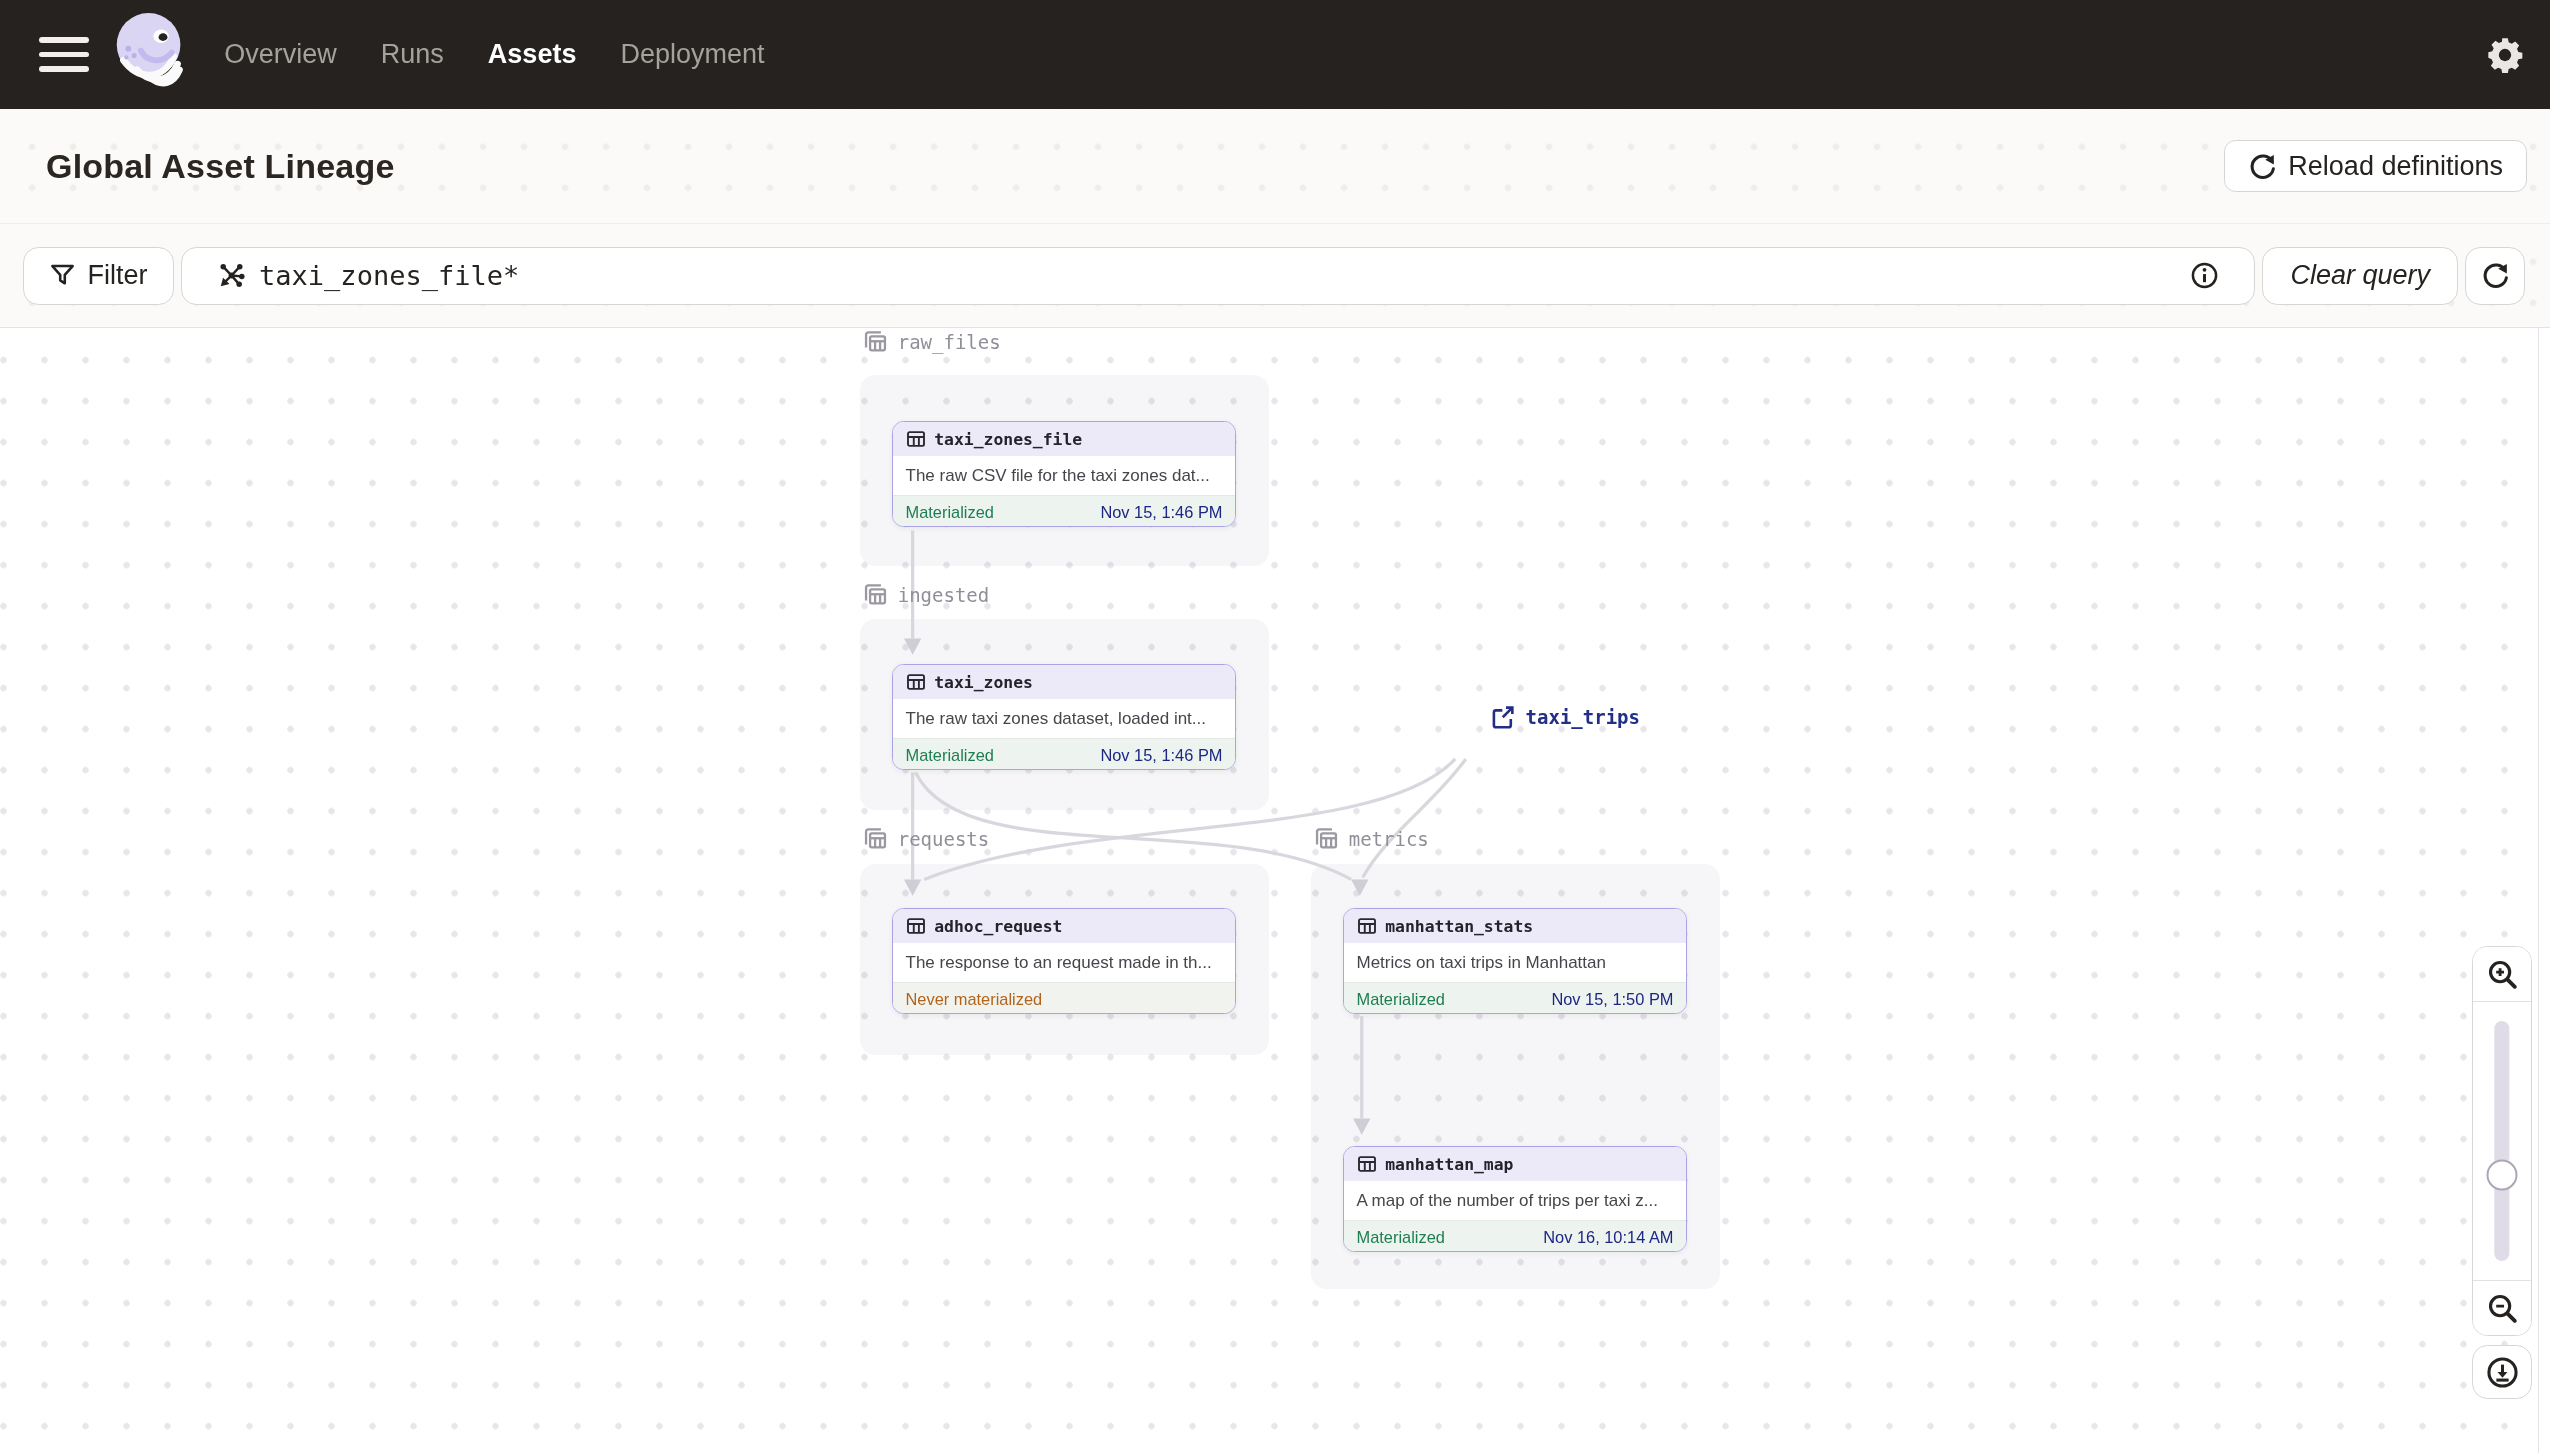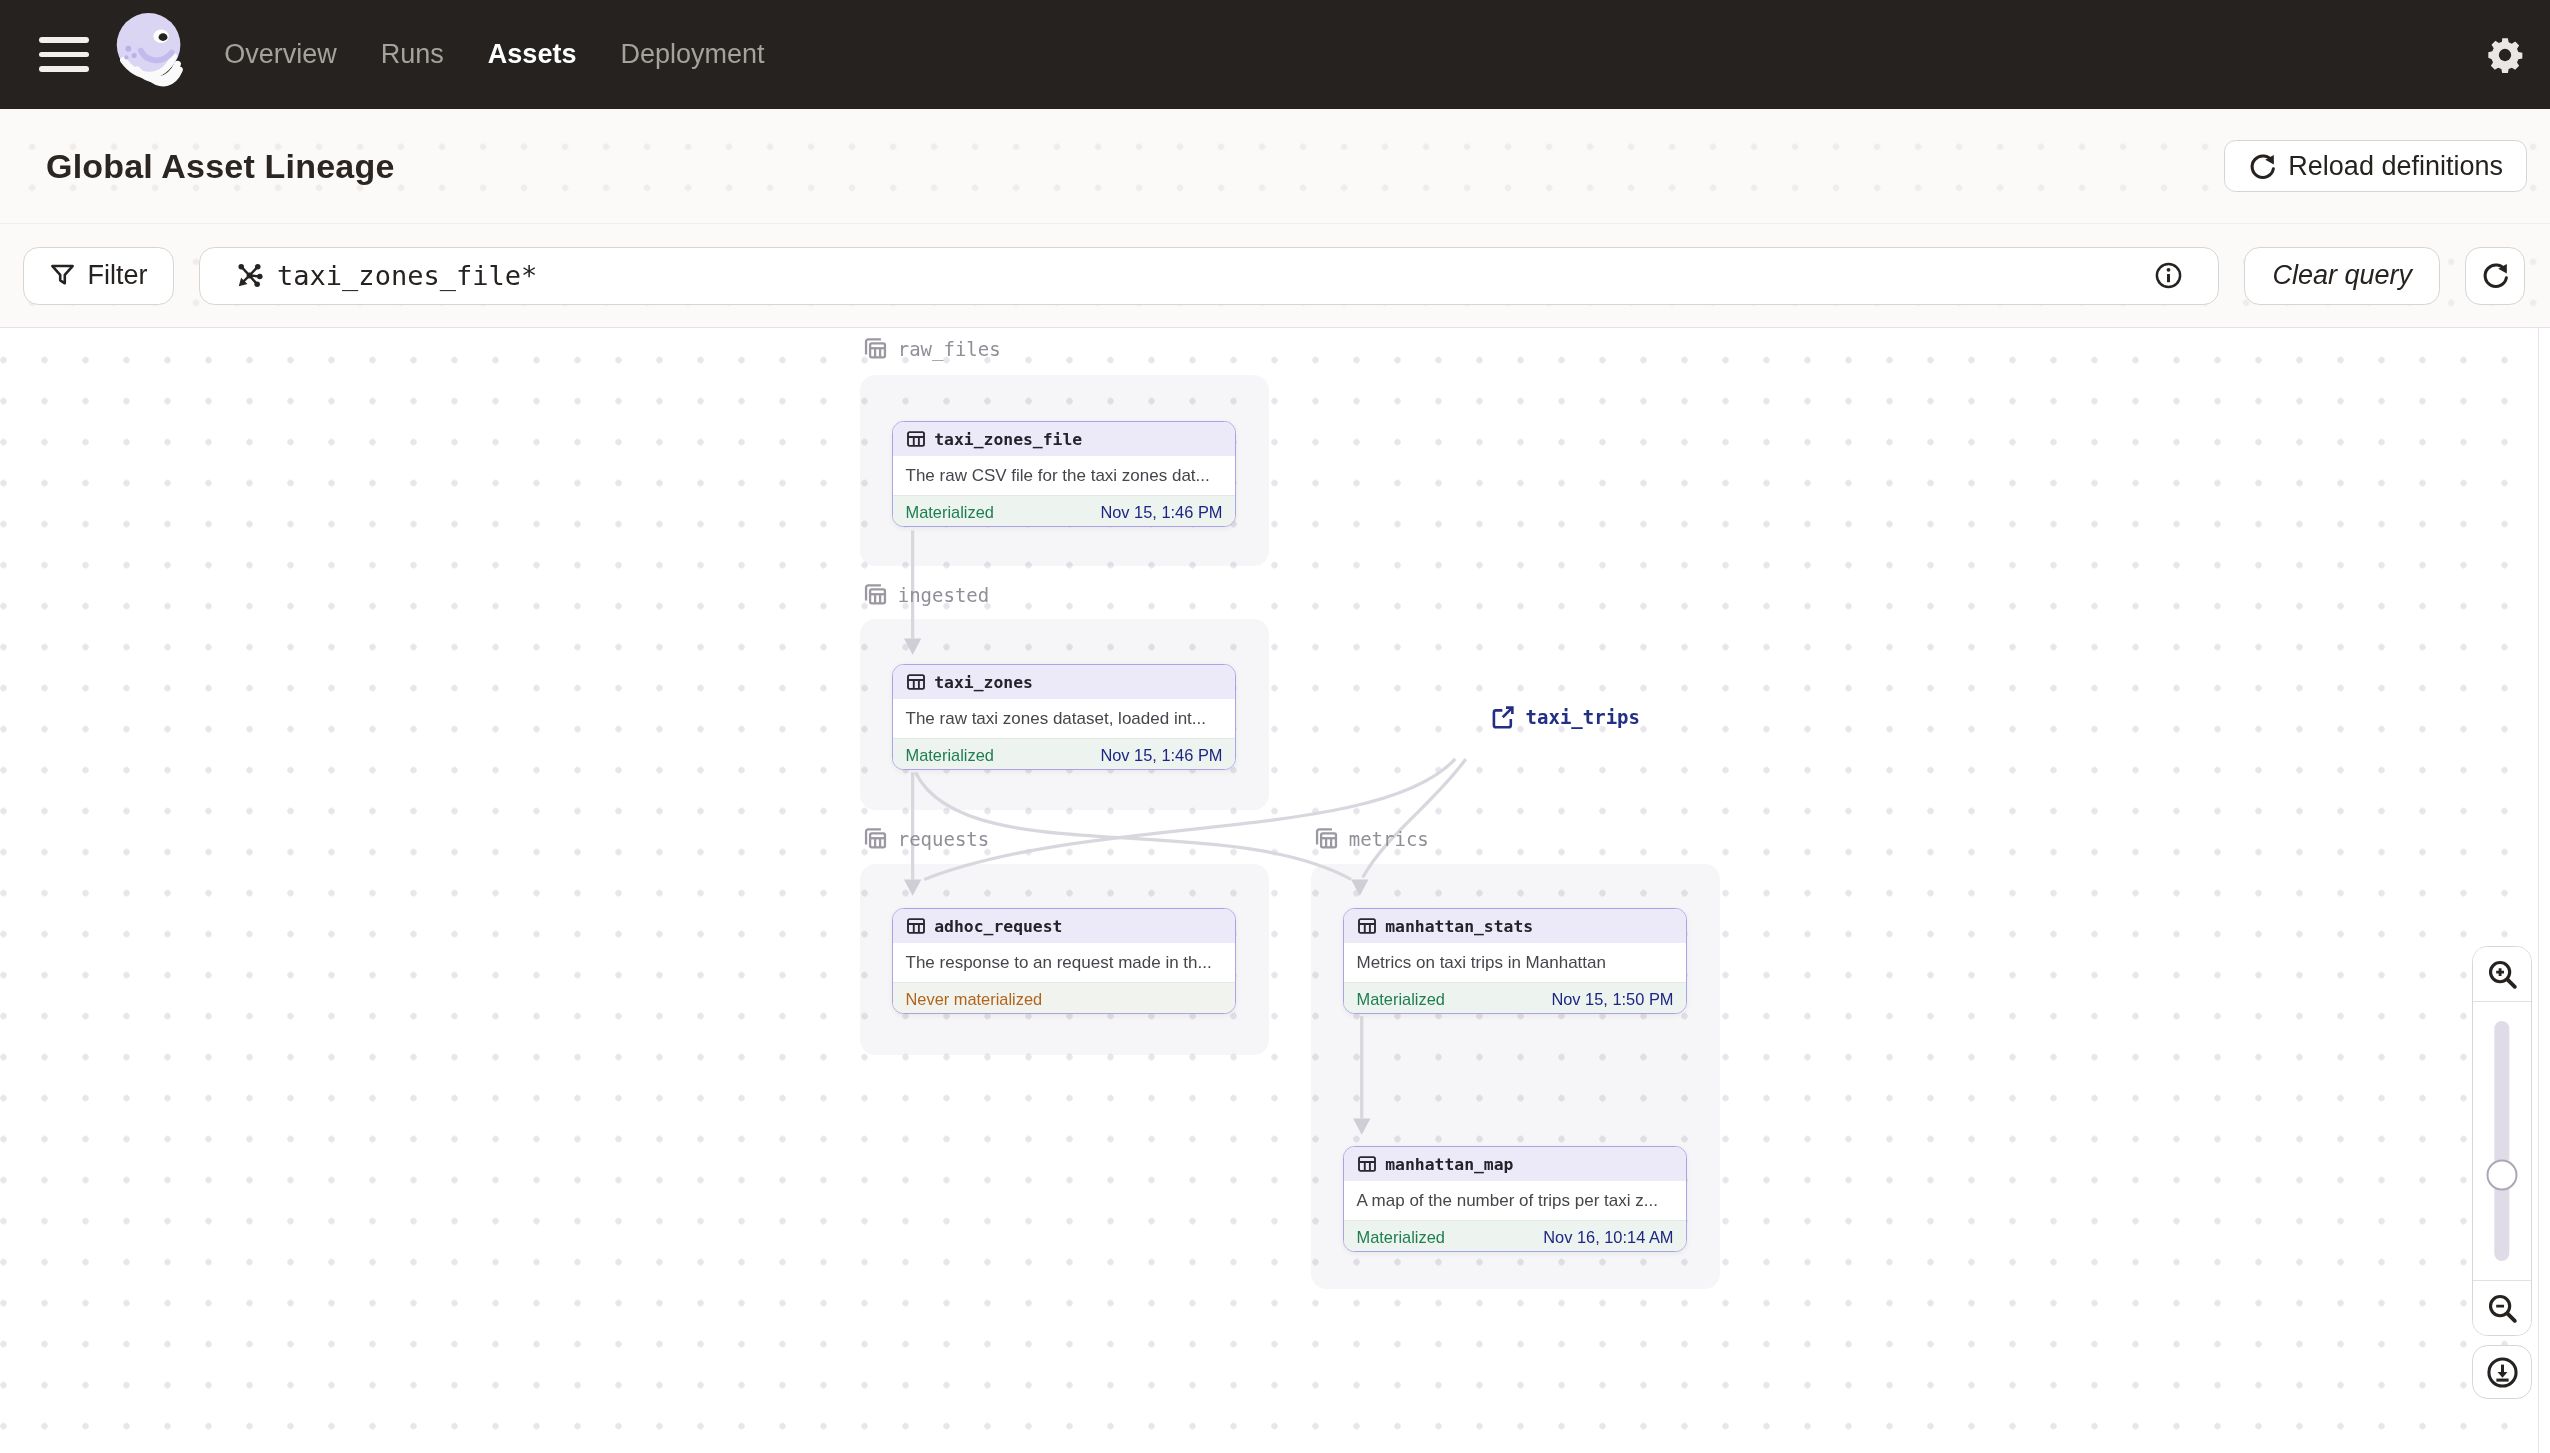--- a/index.html
+++ b/index.html
@@ -31,21 +31,21 @@
   .dotbg-light { background-image: radial-gradient(circle, #efedeb 2.9px, transparent 3.5px);
                  background-size:41px 41px; background-position:11.6px 17.3px; }
   .pagehead { height:115px; background-color:#fbfaf8; display:flex; align-items:center;
               padding:0 23px 0 46px; border-bottom:1px solid #f0eeeb; }
   .pagehead h1 { font-size:34px; font-weight:bold; color:#2b2622; letter-spacing:0.2px; }
   .btn { display:flex; align-items:center; gap:11.6px; background:#fff; border:1px solid #d7d5d1;
          border-radius:11.6px; font-size:27px; color:#26221f; cursor:pointer; }
   .reload-btn { margin-left:auto; height:52px; padding:0 23px; border-radius:11.6px; }
 
   .toolbar { height:104px; background-color:#fbfaf8; display:flex; align-items:center;
-             padding:0 25px 0 23px; border-bottom:1px solid #e4e2e6; gap:25px; }
+             padding:0 25px 0 23px; border-bottom:1px solid #e4e2e6; gap:7px; }
   .filter-btn { height:58px; padding:0 25px; border-radius:15.4px; }
   .query { flex:1; height:58px; background:#fff; border:1px solid #d7d5d1; border-radius:15.4px;
            display:flex; align-items:center; padding:0 35px; cursor:text; }
   .query .qtext { font-size:27px; color:#26221f; margin-left:13.5px; flex:1; }
   .clear-btn { height:58px; padding:0 27px; border-radius:15.4px;font-style:italic; }
   .refresh-btn { width:60px; height:58px; border-radius:15.4px; justify-content:center; gap:0; }
   .mat-btn { height:58px; background:#231f1c; border-radius:13.5px; display:flex; align-items:center;
              color:#fff; cursor:pointer; }
   .mat-main { display:flex; align-items:center; gap:13.5px; padding:0 23px 0 21px; font-size:27px; }
   .mat-divider { width:1px; align-self:stretch; background:#57534f; }
@@ -207,21 +207,21 @@
       <path d="M1413 714 V820"></path>
     </g>
     <g fill="#cfcdd6">
       <polygon points="938,322 956,322 947,339"></polygon>
       <polygon points="938,572 956,572 947,589"></polygon>
       <polygon points="1402,572 1420,572 1411,589"></polygon>
       <polygon points="1404,820 1422,820 1413,837"></polygon>
     </g>
   </svg>
 
-  <div class="group-label" style="left:862px; top:7px;">
+  <div class="group-label" style="left:862px; top:0;">
     <svg width="27" height="27" viewBox="0 0 20 20" fill="none" stroke="#9b98a1" stroke-width="1.7">
       <path d="M3 14.5 V4.8 a1.6 1.6 0 0 1 1.6-1.6 H14"></path>
       <rect x="6" y="6.2" width="11" height="10.4" rx="1.2"></rect>
       <line x1="6" y1="9.8" x2="17" y2="9.8"></line>
         <line x1="9.7" y1="9.8" x2="9.7" y2="16.6"></line>
         <line x1="13.4" y1="9.8" x2="13.4" y2="16.6"></line>
     </svg>
     <span>raw_files</span>
   </div>
   <div class="group-label" style="left:862px; top:253px;">

